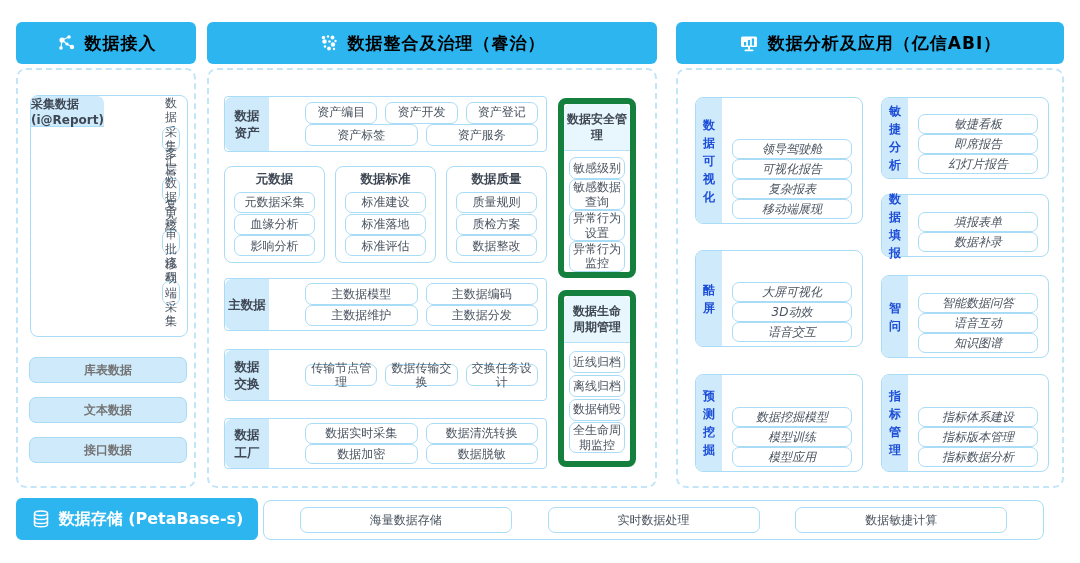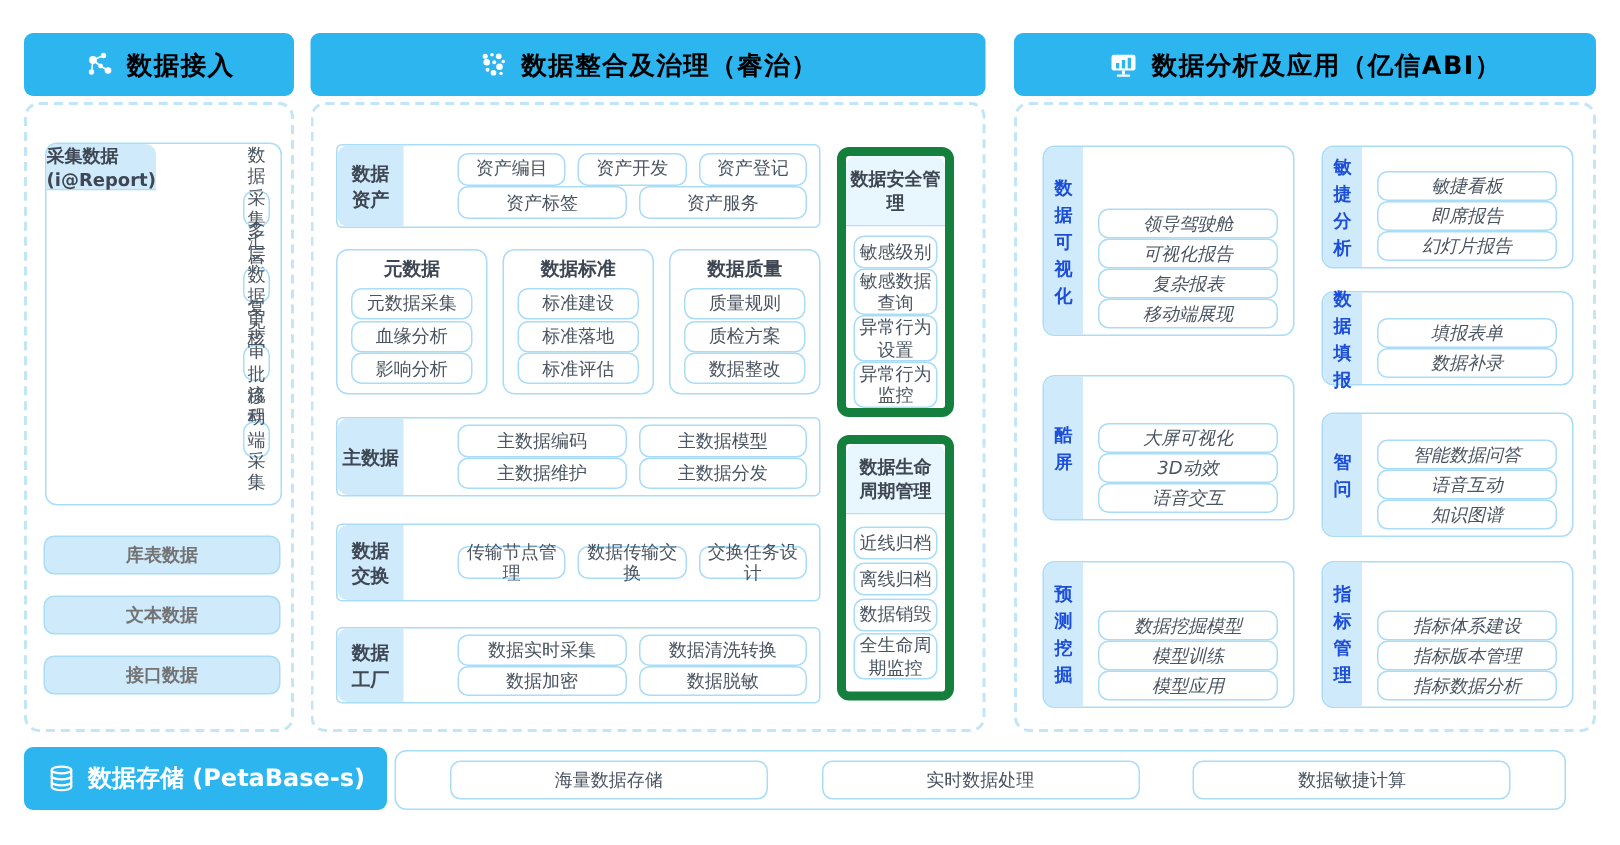--- a/index.html
+++ b/index.html
@@ -185,22 +185,22 @@
         <div class="pill">质量规则</div>
         <div class="pill">质检方案</div>
         <div class="pill">数据整改</div>
       </div>
     </div>
 
     <div class="sec" style="top:208px;height:53px;">
       <div class="sec-label">主数据</div>
       <div class="sec-body">
         <div class="prow">
+          <div class="pill">主数据模型</div>
           <div class="pill">主数据编码</div>
-          <div class="pill">主数据模型</div>
         </div>
         <div class="prow">
           <div class="pill">主数据维护</div>
           <div class="pill">主数据分发</div>
         </div>
       </div>
     </div>
 
     <div class="sec" style="top:279px;height:52px;">
       <div class="sec-label">数据

